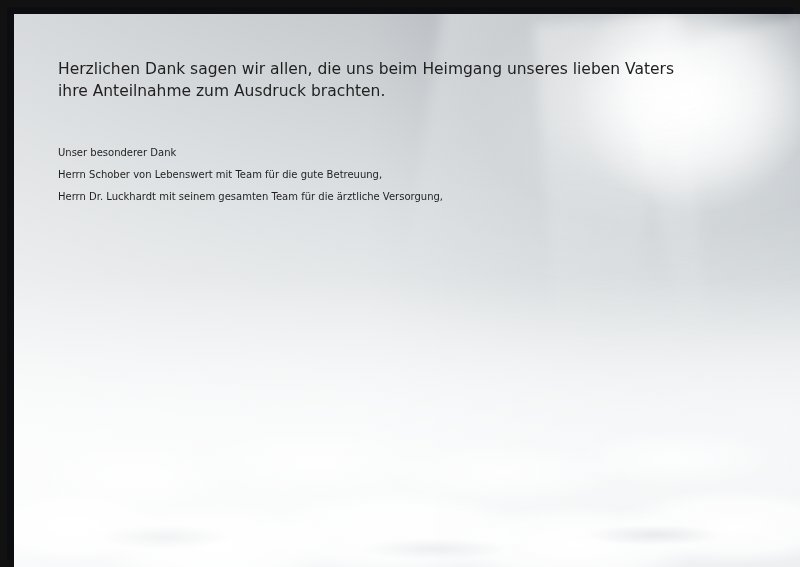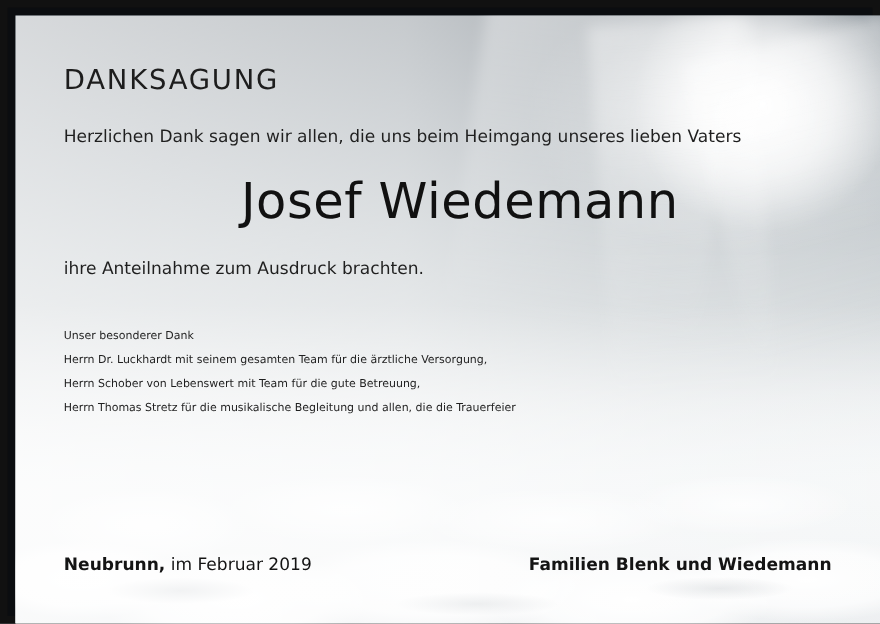--- a/index.html
+++ b/index.html
@@ -154,34 +154,25 @@
     <div class="bg">
       <div class="glow"></div>
       <div class="ray r1"></div>
       <div class="ray r2"></div>
       <div class="ray r3"></div>
       <div class="clouds"></div>
       <div class="clouds-shadow"></div>
       <div class="wash"></div>
 
       <div class="content">
-        <div class="headline">DANKSAGUNG</div>
         <p class="para">Herzlichen Dank sagen wir allen, die uns beim Heimgang unseres lieben Vaters</p>
-        <div class="name">Josef Wiedemann</div>
         <p class="para">ihre Anteilnahme zum Ausdruck brachten.</p>
         <div class="gap-md"></div>
         <div class="gap-md"></div>
         <div class="list-line">Unser besonderer Dank</div>
+        <div class="list-line">Herrn Schober von Lebenswert mit Team für die gute Betreuung,</div>
         <div class="list-line">Herrn Dr. Luckhardt mit seinem gesamten Team für die ärztliche Versorgung,</div>
-        <div class="list-line">Herrn Schober von Lebenswert mit Team für die gute Betreuung,</div>
-        <div class="list-line">Herrn Thomas Stretz für die musikalische Begleitung und allen, die die Trauerfeier</div>
         <div class="gap-md"></div>
       </div>
 
-      <div class="footer">
-        <div class="left">
-          <b>Neubrunn,</b><span class="light"> im Februar 2019</span>
-        </div>
-        <div class="right">Familien Blenk und Wiedemann</div>
-      </div>
     </div>
   </div>
 </div>
 
 </body></html>

